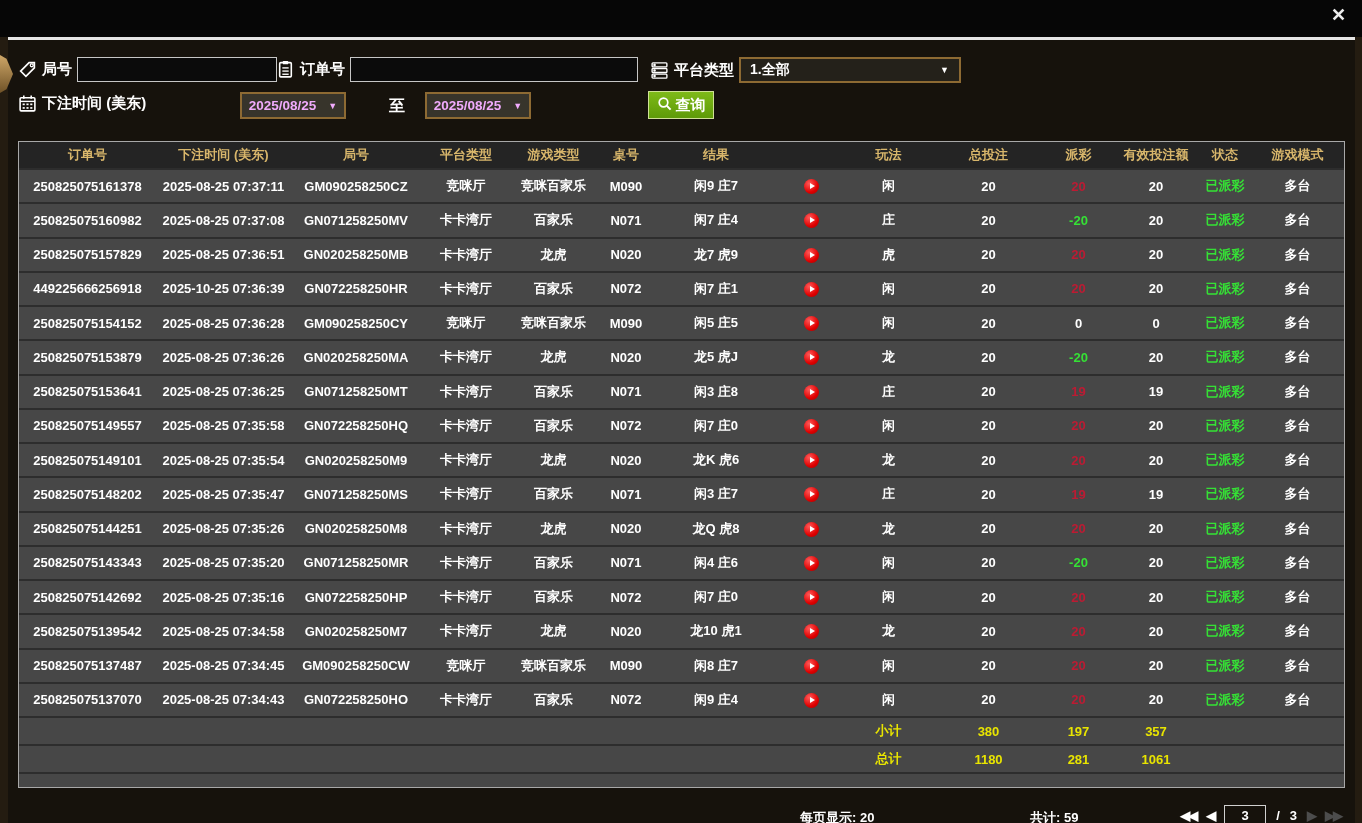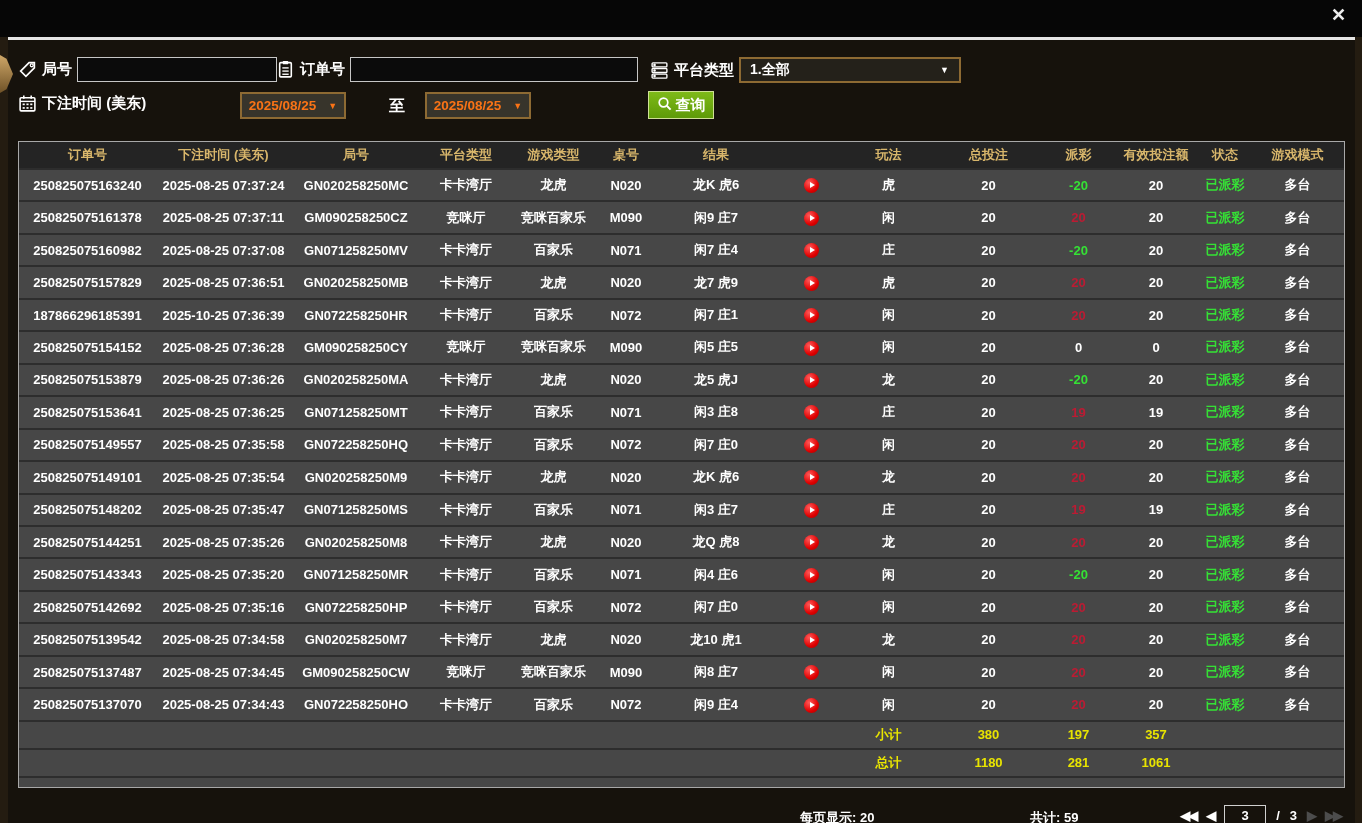--- a/index.html
+++ b/index.html
@@ -22,21 +22,21 @@
   .fgroup svg{display:block}
   #g-game{left:10px;top:17px}
   #g-order{left:268px;top:17px}
   #g-platform{left:642px;top:17px}
   #g-time{left:10px;top:54px}
   .text-input{height:25px;background:#0b0b0b;border:1px solid #c6c6c6;color:#fff;font-size:13px;padding:0 6px;box-sizing:border-box;outline:none}
   .w-game{width:200px}
   .w-order{width:288px}
   .select-box{width:222px;height:26px;background:#24211a;border:2px solid #8d6a33;display:flex;align-items:center;position:relative;padding:0 9px;box-sizing:border-box;font-size:14px;color:#fff;font-weight:bold;cursor:pointer}
   .select-box .arr{position:absolute;right:10px;font-size:9px}
-  .date-box{width:106px;height:27px;background:#37342b;border:2px solid #8d6a33;display:flex;align-items:center;justify-content:center;gap:12px;font-size:13.5px;color:#f97316;font-weight:bold;box-sizing:border-box;cursor:pointer;position:absolute}
+  .date-box{width:106px;height:27px;background:#37342b;border:2px solid #8d6a33;display:flex;align-items:center;justify-content:center;gap:12px;font-size:13.5px;color:#f0abfc;font-weight:bold;box-sizing:border-box;cursor:pointer;position:absolute}
   .date-box .arr{font-size:9px}
   #d-from{left:232px;top:52px}
   #d-to{left:417px;top:52px}
   .to-label{position:absolute;left:381px;top:56px;color:#fff;font-weight:bold;font-size:16px}
   .search-btn{position:absolute;left:640px;top:51px;width:66px;height:28px;
     background:linear-gradient(#7eba19,#5e9a08);border:1px solid #cfe096;
     color:#fff;font-weight:bold;font-size:15px;display:flex;align-items:center;justify-content:center;gap:3px;cursor:pointer;box-sizing:border-box}
   
   .table-wrap{position:absolute;left:10px;right:10px;top:101px;bottom:35px;border:1px solid #a8a8a8;background:#474747;overflow:hidden}
   table{width:100%;height:100%;border-collapse:collapse;table-layout:fixed}
@@ -184,36 +184,20 @@
             <th>玩法</th>
             <th>总投注</th>
             <th>派彩</th>
             <th>有效投注额</th>
             <th>状态</th>
             <th>游戏模式</th>
           </tr>
       </thead>
       <tbody>
           <tr>
-    <td>250825075163240</td>
-    <td>2025-08-25 07:37:24</td>
-    <td>GN020258250MC</td>
-    <td>卡卡湾厅</td>
-    <td>龙虎</td>
-    <td>N020</td>
-    <td>龙K 虎6</td>
-    <td><span class="play-icon"></span></td>
-    <td>虎</td>
-    <td>20</td>
-    <td class="pay-green">-20</td>
-    <td>20</td>
-    <td class="status-paid">已派彩</td>
-    <td>多台</td>
-  </tr>
-          <tr>
     <td>250825075161378</td>
     <td>2025-08-25 07:37:11</td>
     <td>GM090258250CZ</td>
     <td>竞咪厅</td>
     <td>竞咪百家乐</td>
     <td>M090</td>
     <td>闲9 庄7</td>
     <td><span class="play-icon"></span></td>
     <td>闲</td>
     <td>20</td>
@@ -248,21 +232,21 @@
     <td>龙7 虎9</td>
     <td><span class="play-icon"></span></td>
     <td>虎</td>
     <td>20</td>
     <td class="pay-red">20</td>
     <td>20</td>
     <td class="status-paid">已派彩</td>
     <td>多台</td>
   </tr>
           <tr>
-    <td>187866296185391</td>
+    <td>449225666256918</td>
     <td>2025-10-25 07:36:39</td>
     <td>GN072258250HR</td>
     <td>卡卡湾厅</td>
     <td>百家乐</td>
     <td>N072</td>
     <td>闲7 庄1</td>
     <td><span class="play-icon"></span></td>
     <td>闲</td>
     <td>20</td>
     <td class="pay-red">20</td>

